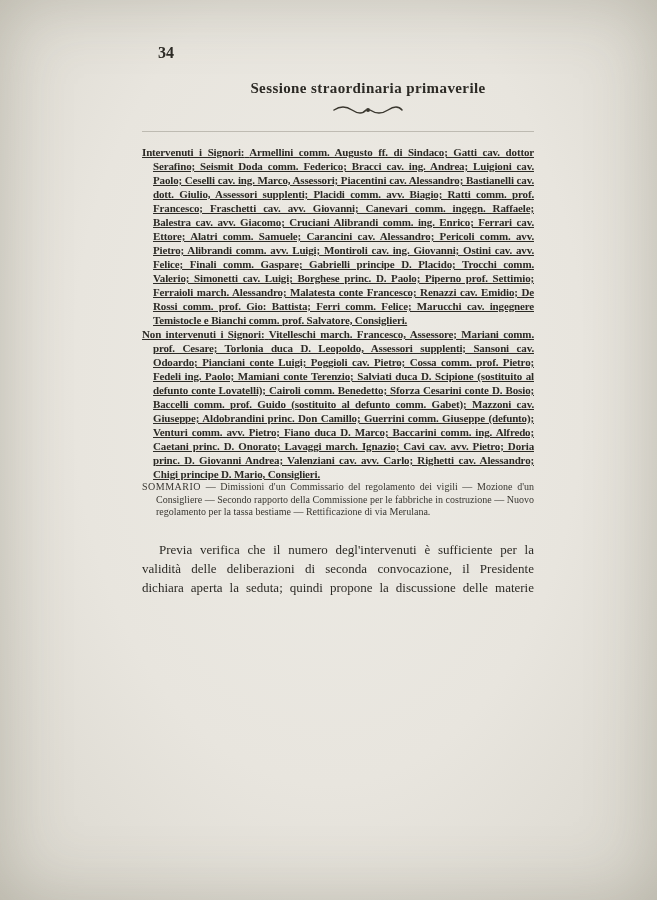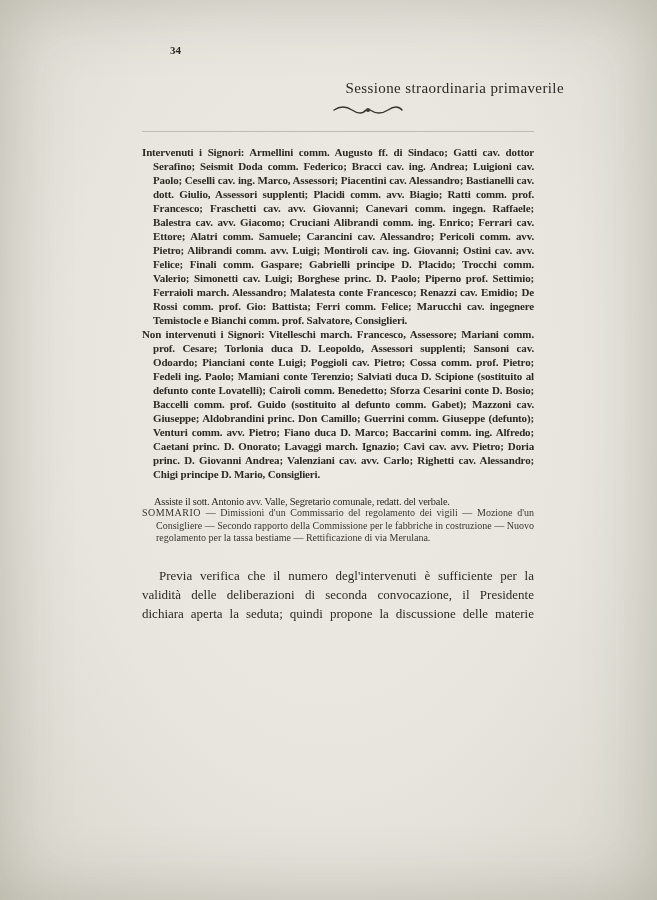--- a/index.html
+++ b/index.html
@@ -10,29 +10,29 @@
     color: #2c2a25;
     overflow: hidden;
   }
   .scan {
     position: relative;
     width: 657px; height: 900px;
     background: radial-gradient(ellipse at 50% 42%, #edebe5 0%, #e8e5de 55%, #d9d6cd 100%);
     box-shadow: inset 0 0 70px rgba(95,88,70,.28);
   }
   .page-number {
-    position: absolute; left: 170px; top: 44px;
-    font-size: 11px; font-weight: 700;
+    position: absolute; left: 158px; top: 44px;
+    font-size: 16px; font-weight: 700;
   }
   .col {
     position: absolute; left: 142px; top: 80px; width: 392px;
   }
   .head-shift { position: relative; left: 30px; }
   .session-title {
-    text-align: right; font-weight: 400; font-size: 15px;
+    text-align: center; font-weight: 700; font-size: 15px;
     letter-spacing: .4px;
   }
   .ornament { text-align: center; margin-top: 7px; height: 14px; }
   .ornament svg { vertical-align: top; }
   .heading {
     text-align: center; font-size: 19px; font-weight: 700;
     letter-spacing: 2.5px; margin: 20px 0 0; white-space: nowrap;
   }
   .rule {
     height: 1px; background: rgba(80,75,62,.28); margin-top: 13px;
@@ -41,20 +41,21 @@
     text-align: center; font-weight: 700; font-size: 13px;
     margin-top: 17px; letter-spacing: .3px;
   }
   p { margin: 0; }
   .list {
     font-size: 11px; line-height: 14px; font-weight: 700;
     letter-spacing: -.15px;
     text-align: justify;
     padding-left: 11px; text-indent: -11px;
     margin-top: 13px;
+    text-decoration: underline;
   }
   .list.cont { margin-top: 0; }
   .assiste {
     font-size: 10.4px; letter-spacing: -.2px;
     margin-top: 15px; text-indent: 12px; white-space: nowrap;
   }
   .sommario {
     font-size: 10px; line-height: 12.5px;
     color: #383630;
     text-align: justify;
@@ -88,20 +89,19 @@
     </div>
 
 
     <div class="rule"></div>
 
 
     <p class="list"><span>Intervenuti i Signori:</span> <span>Armellini comm. Augusto ff. di Sindaco; Gatti cav. dottor Serafino; Seismit Doda comm. Federico; Bracci cav. ing. Andrea; Luigioni cav. Paolo; Ceselli cav. ing. Marco, Assessori; Piacentini cav. Alessandro; Bastianelli cav. dott. Giulio, Assessori supplenti; Placidi comm. avv. Biagio; Ratti comm. prof. Francesco; Fraschetti cav. avv. Giovanni; Canevari comm. ingegn. Raffaele; Balestra cav. avv. Giacomo; Cruciani Alibrandi comm. ing. Enrico; Ferrari cav. Ettore; Alatri comm. Samuele; Carancini cav. Alessandro; Pericoli comm. avv. Pietro; Alibrandi comm. avv. Luigi; Montiroli cav. ing. Giovanni; Ostini cav. avv. Felice; Finali comm. Gaspare; Gabrielli principe D. Placido; Trocchi comm. Valerio; Simonetti cav. Luigi; Borghese princ. D. Paolo; Piperno prof. Settimio; Ferraioli march. Alessandro; Malatesta conte Francesco; Renazzi cav. Emidio; De Rossi comm. prof. Gio: Battista; Ferri comm. Felice; Marucchi cav. ingegnere Temistocle e Bianchi comm. prof. Salvatore, Consiglieri.</span></p>
 
     <p class="list cont"><span>Non intervenuti i Signori:</span> <span>Vitelleschi march. Francesco, Assessore; Mariani comm. prof. Cesare; Torlonia duca D. Leopoldo, Assessori supplenti; Sansoni cav. Odoardo; Pianciani conte Luigi; Poggioli cav. Pietro; Cossa comm. prof. Pietro; Fedeli ing. Paolo; Mamiani conte Terenzio; Salviati duca D. Scipione (sostituito al defunto conte Lovatelli); Cairoli comm. Benedetto; Sforza Cesarini conte D. Bosio; Baccelli comm. prof. Guido (sostituito al defunto comm. Gabet); Mazzoni cav. Giuseppe; Aldobrandini princ. Don Camillo; Guerrini comm. Giuseppe (defunto); Venturi comm. avv. Pietro; Fiano duca D. Marco; Baccarini comm. ing. Alfredo; Caetani princ. D. Onorato; Lavaggi march. Ignazio; Cavi cav. avv. Pietro; Doria princ. D. Giovanni Andrea; Valenziani cav. avv. Carlo; Righetti cav. Alessandro; Chigi principe D. Mario, Consiglieri.</span></p>
 
-    <p class="assiste">Assiste il sott. Antonio avv. Valle, Segretario comunale, redatt. del verbale.</p>
 
     <p class="sommario"><span class="smcaps">SOMMARIO</span> <span>— Dimissioni d'un Commissario del regolamento dei vigili — Mozione d'un Consigliere — Secondo rapporto della Commissione per le fabbriche in costruzione — Nuovo regolamento per la tassa bestiame — Rettificazione di via Merulana.</span></p>
 
     <p class="opening">Previa verifica che il numero degl'intervenuti è sufficiente per la validità delle deliberazioni di seconda convocazione, il Presidente dichiara aperta la seduta; quindi propone la discussione delle materie</p>
 
   </div>
 </div>
 
 </body></html>

